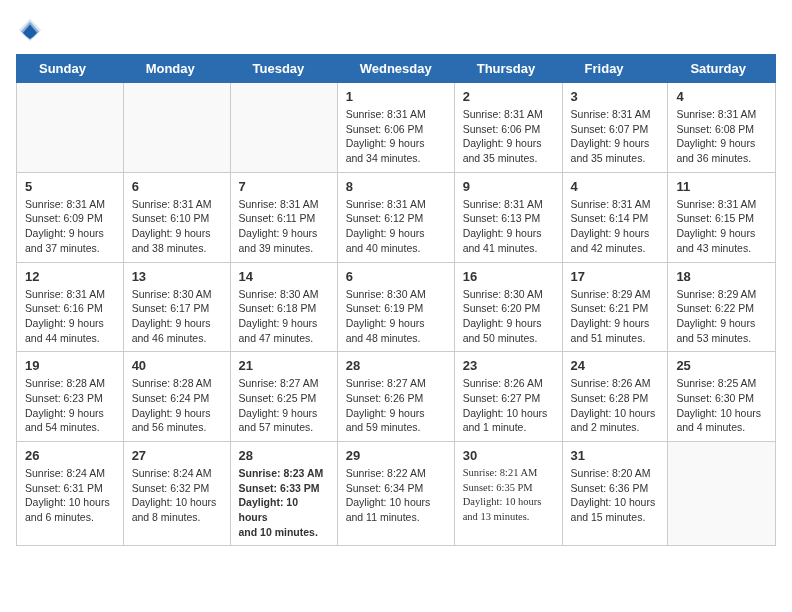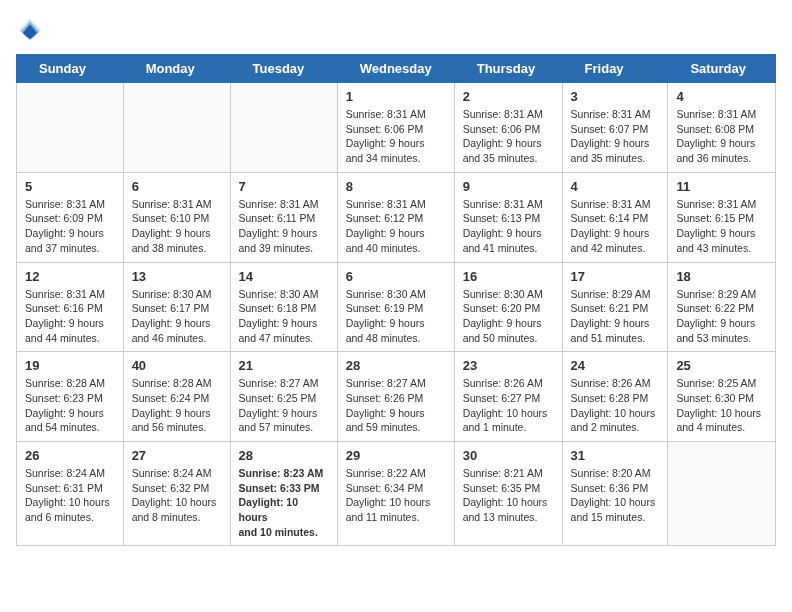--- a/index.html
+++ b/index.html
@@ -325,21 +325,21 @@
         </td>
         <td>
           <div class="day-number">29</div>
           <div class="day-info" style="white-space: pre-line;">Sunrise: 8:22 AM
 Sunset: 6:34 PM
 Daylight: 10 hours
 and 11 minutes.</div>
         </td>
         <td>
           <div class="day-number">30</div>
-          <div class="day-info" style="white-space: pre-line;">Sunrise: 8:21 AM
+          <div class="day-info" style="white-space: pre-line; font-family: Liberation Serif, serif;">Sunrise: 8:21 AM
 Sunset: 6:35 PM
 Daylight: 10 hours
 and 13 minutes.</div>
         </td>
         <td>
           <div class="day-number">31</div>
           <div class="day-info" style="white-space: pre-line;">Sunrise: 8:20 AM
 Sunset: 6:36 PM
 Daylight: 10 hours
 and 15 minutes.</div>

